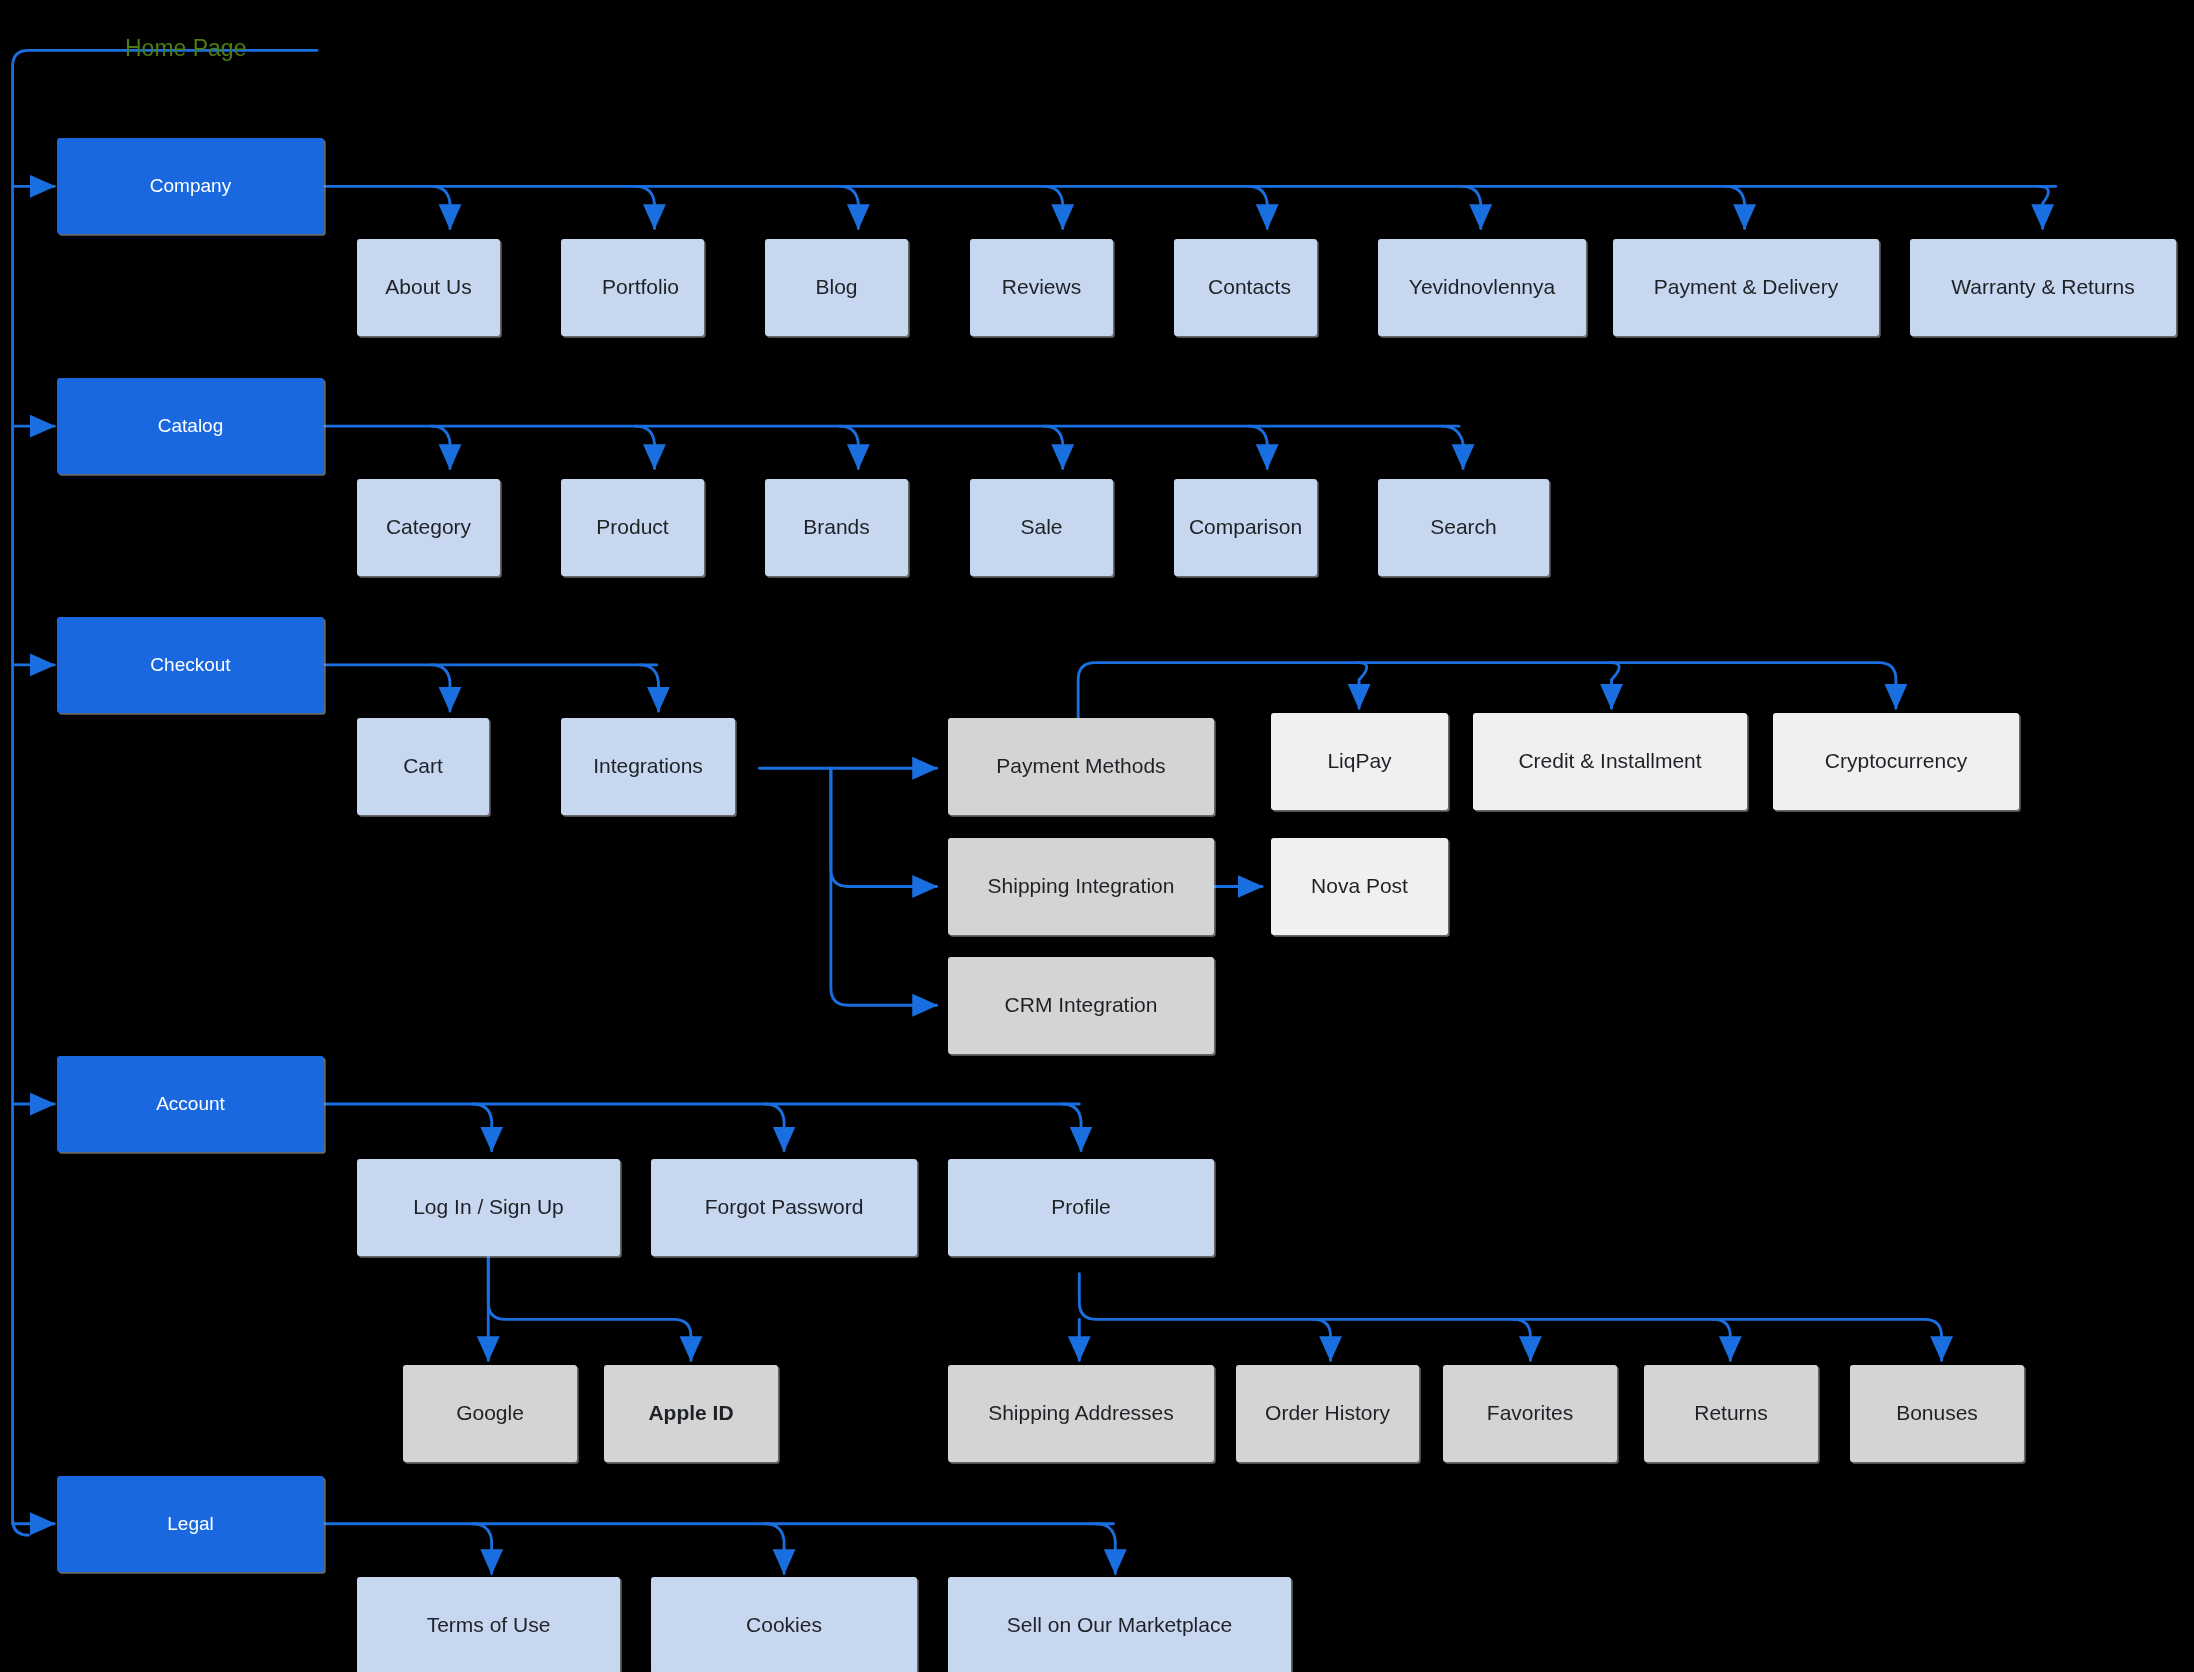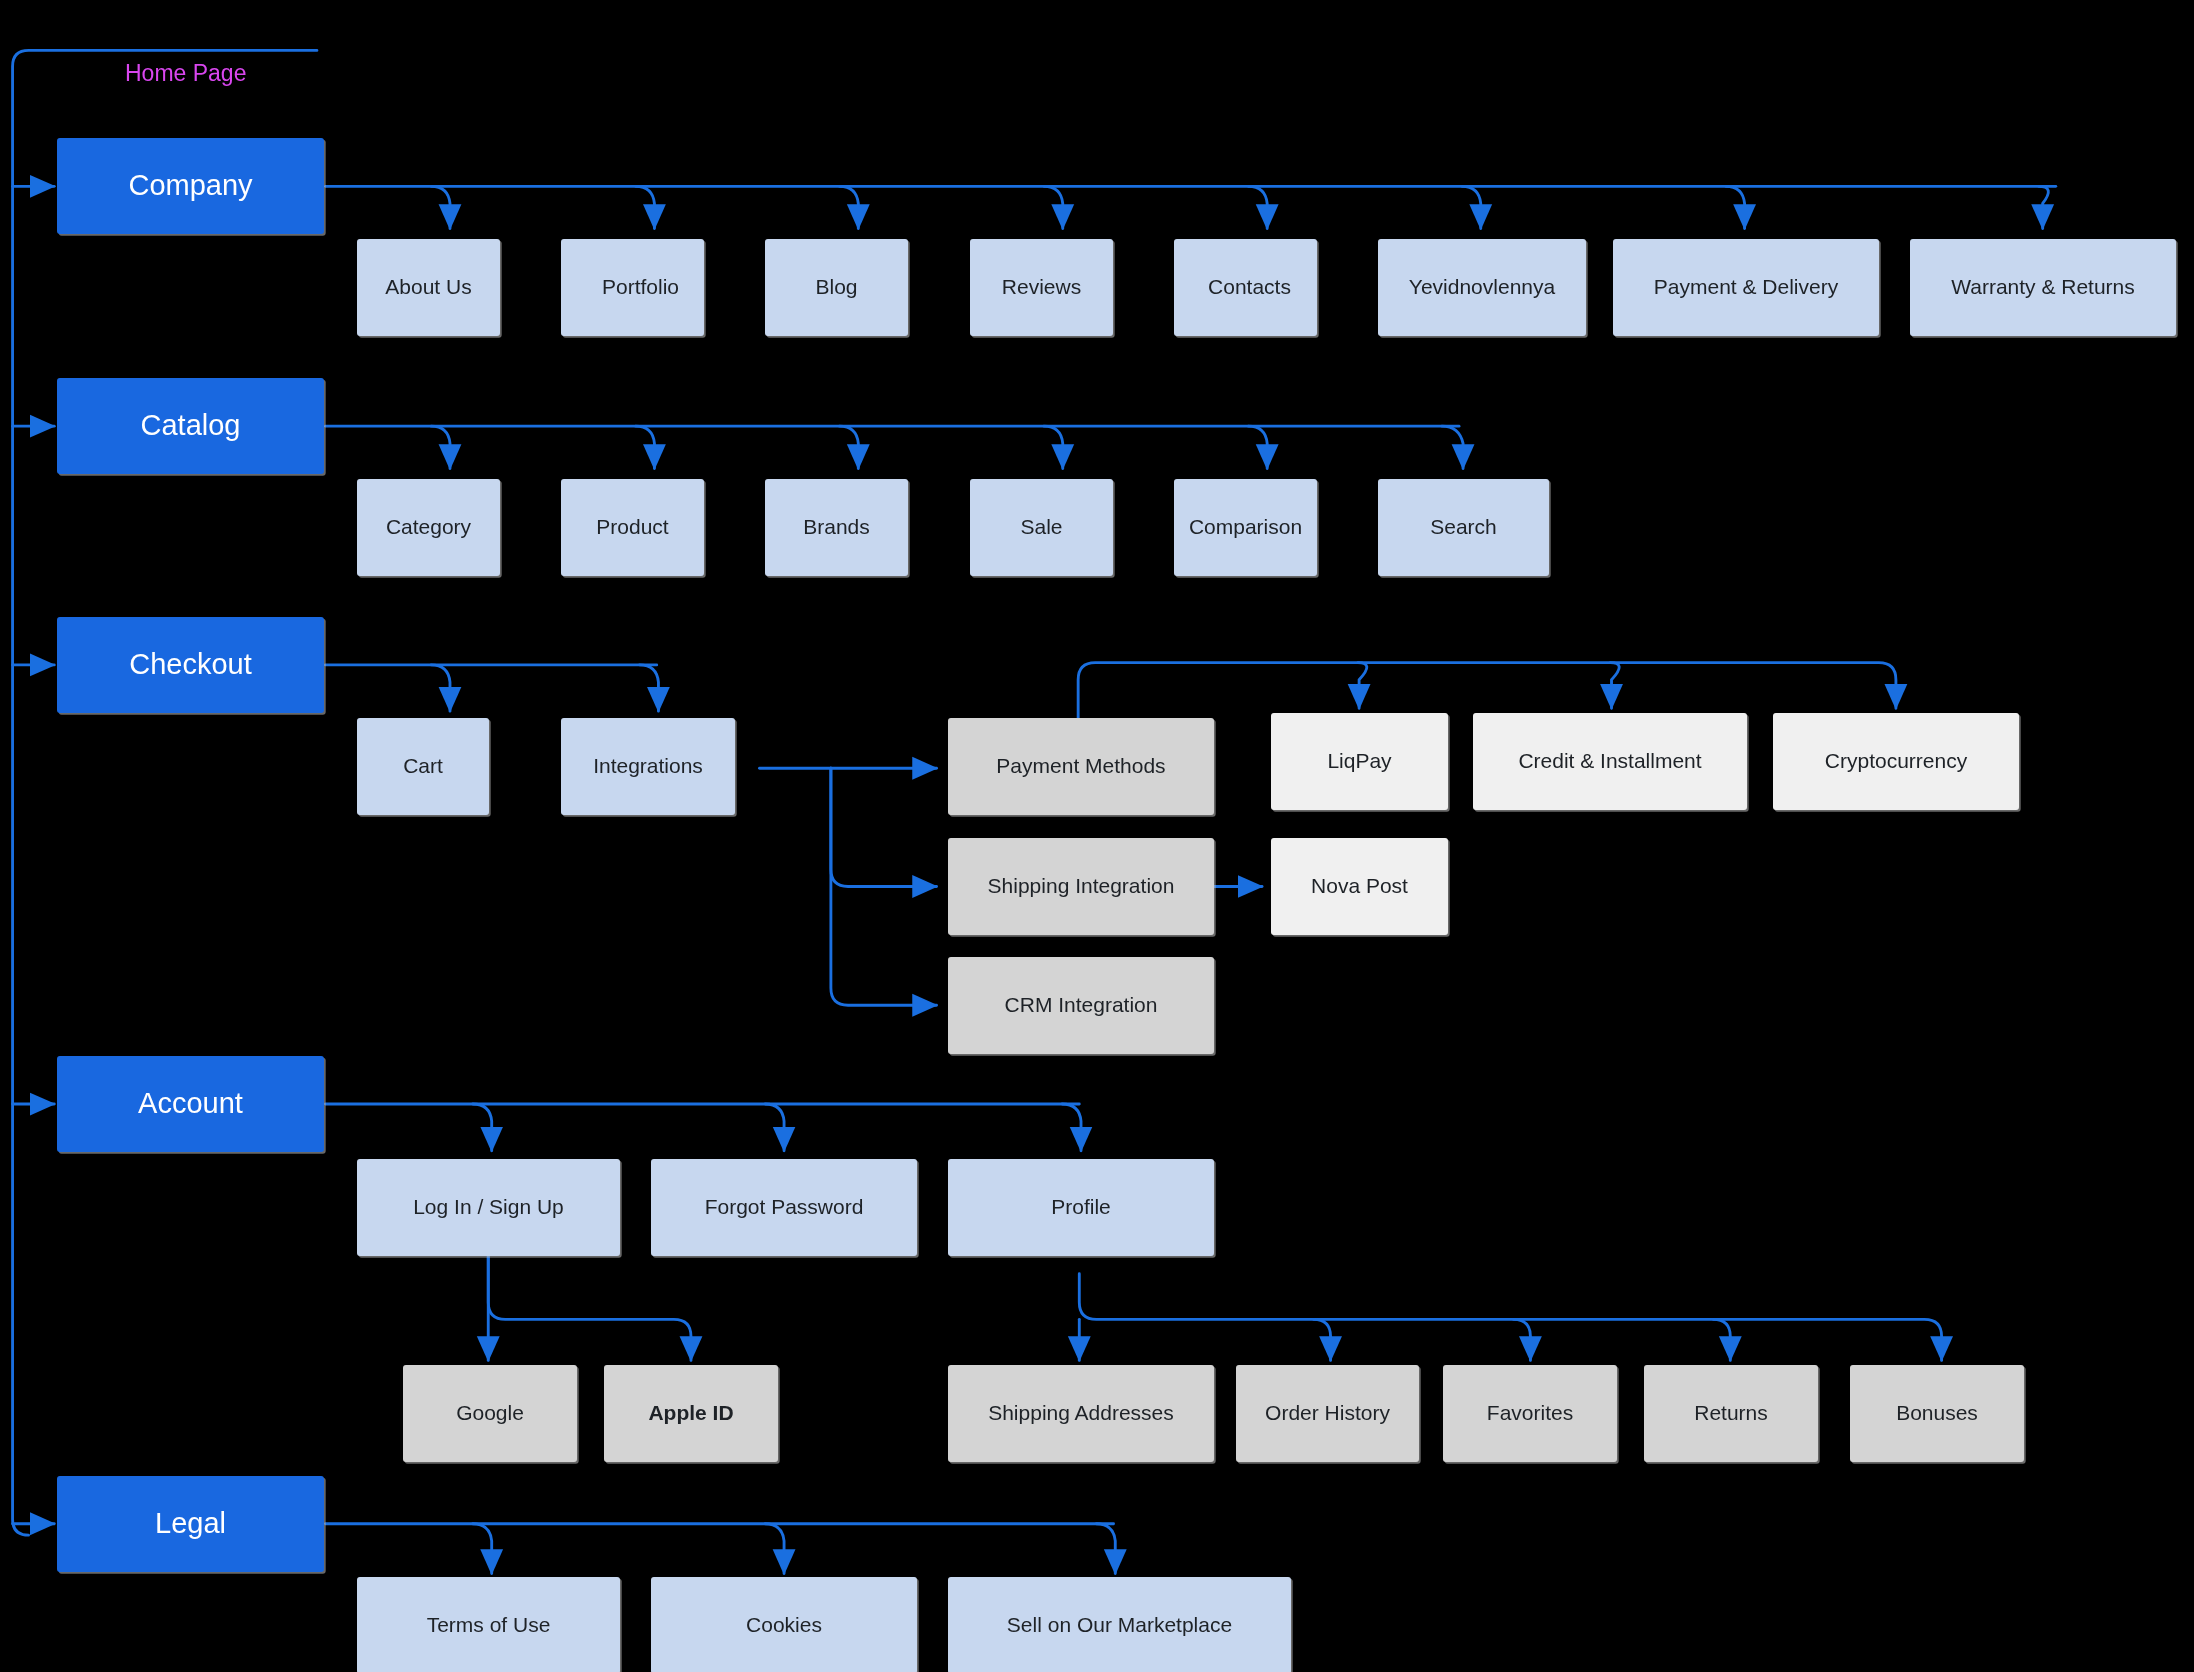--- a/index.html
+++ b/index.html
@@ -35,44 +35,43 @@
     z-index: 2;
   }
   .node .lbl {
     display: block;
     line-height: 1.15;
     padding: 0 5.7px;
   }
   .node.primary {
     background: #1968e0;
     color: #ffffff;
-    font-size: 29px;
+    font-size: 19px;
   }
   .node.secondary {
     background: #c7d7ef;
     color: #1e2227;
     font-size: 21px;
   }
   .node.tertiary {
     background: #d4d4d4;
     color: #1e2227;
     font-size: 21px;
   }
   .node.quaternary {
     background: #f0f0f0;
     color: #1e2227;
     font-size: 21px;
   }
   .root-label {
     position: absolute;
-    color: #d946ef;
+    color: #4d7c0f;
     font-size: 23px;
     white-space: nowrap;
     z-index: 2;
-    margin-top: 25px;
   }
 </style>
 </head>
 <body>
 
 <div id="canvas">
 
   <svg id="edges" viewBox="0 0 3842 2929">
     <defs>
       <marker id="ah" markerWidth="11" markerHeight="11" refX="8.5" refY="5" orient="auto" markerUnits="strokeWidth">

